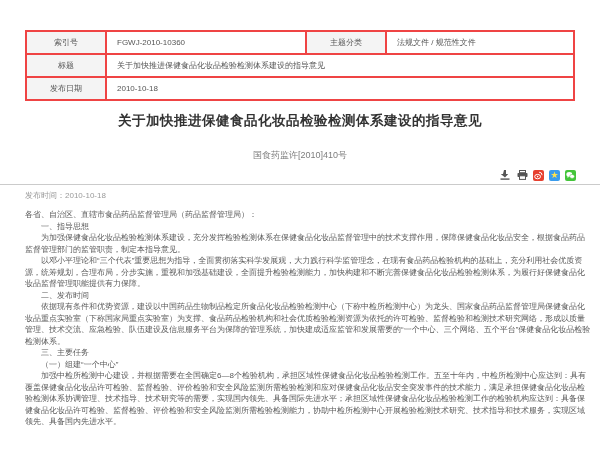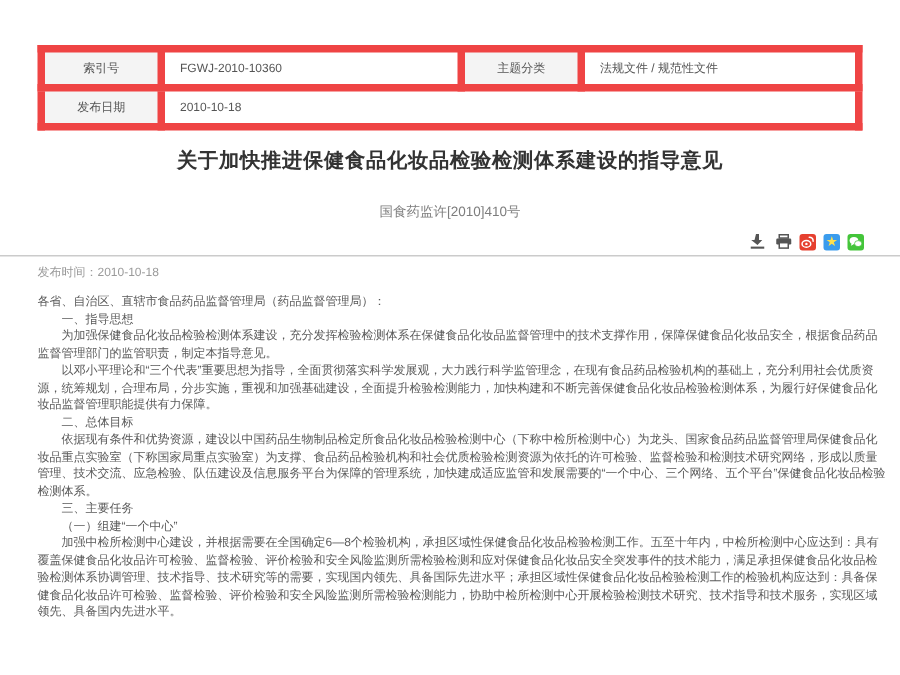--- a/index.html
+++ b/index.html
@@ -3,21 +3,21 @@
 <meta charset="utf-8">
 <style>
   * { margin:0; padding:0; box-sizing:border-box; }
   html,body { width:600px; height:450px; background:#fff; overflow:hidden; }
   body { font-family:"Liberation Sans","DejaVu Sans",sans-serif; color:#555; }
   .page { width:600px; height:450px; background:#fff; position:relative; }
 
   
   .info-table-wrap { margin:30px 25px 0 25px; }
   table.info-table { width:100%; border-collapse:collapse; font-size:8px; color:#555; }
-  table.info-table td { border:5px solid #ef4444; padding:6px 10px; line-height:9px; background:#fff; }
+  table.info-table td { border:2px solid #ef4444; padding:6px 10px; line-height:9px; background:#fff; }
   table.info-table td.lbl { background:#f4f4f4; width:80px; text-align:center; color:#555; }
 
   
   .doc-title { margin-top:11px; text-align:center; font-size:13.5px; font-weight:bold; color:#333; letter-spacing:0.5px; }
   .doc-number { margin-top:19px; text-align:center; font-size:9px; color:#7d7d7d; }
 
   
   .toolbar { margin:7px 24px 0 24px; display:flex; justify-content:flex-end; align-items:center; gap:5px; height:12px; }
   .tool-btn { width:12px; height:12px; display:flex; align-items:center; justify-content:center; cursor:pointer; }
   .share-btn { width:11px; height:11px; border-radius:2px; display:flex; align-items:center; justify-content:center; cursor:pointer; }
@@ -40,20 +40,24 @@
 <div class="page">
 
   <div class="info-table-wrap">
     <table class="info-table">
       <tbody>
           <tr>
         <td class="lbl">索引号</td>
         <td style="width:200px;">FGWJ-2010-10360</td>
         <td class="lbl">主题分类</td>
         <td>法规文件 / 规范性文件</td>
+      </tr>
+      <tr>
+        <td class="lbl">标题</td>
+        <td colspan="3">关于加快推进保健食品化妆品检验检测体系建设的指导意见</td>
       </tr>
       <tr>
         <td class="lbl">发布日期</td>
         <td colspan="3">2010-10-18</td>
       </tr>
     </tbody>
       </table>
   </div>
 
   <div class="doc-title">关于加快推进保健食品化妆品检验检测体系建设的指导意见</div>
@@ -94,20 +98,20 @@
 
   <div class="divider"></div>
 
   <div class="pub-time"><span>发布时间：</span><span>2010-10-18</span></div>
 
   <div class="article">
     <p>各省、自治区、直辖市食品药品监督管理局（药品监督管理局）：</p>
     <p class="indent">一、指导思想</p>
     <p class="indent">为加强保健食品化妆品检验检测体系建设，充分发挥检验检测体系在保健食品化妆品监督管理中的技术支撑作用，保障保健食品化妆品安全，根据食品药品监督管理部门的监管职责，制定本指导意见。</p>
     <p class="indent">以邓小平理论和“三个代表”重要思想为指导，全面贯彻落实科学发展观，大力践行科学监管理念，在现有食品药品检验机构的基础上，充分利用社会优质资源，统筹规划，合理布局，分步实施，重视和加强基础建设，全面提升检验检测能力，加快构建和不断完善保健食品化妆品检验检测体系，为履行好保健食品化妆品监督管理职能提供有力保障。</p>
-    <p class="indent">二、总体目标</p>
+    <p class="indent">二、发布时间</p>
     <p class="indent">依据现有条件和优势资源，建设以中国药品生物制品检定所食品化妆品检验检测中心（下称中检所检测中心）为龙头、国家食品药品监督管理局保健食品化妆品重点实验室（下称国家局重点实验室）为支撑、食品药品检验机构和社会优质检验检测资源为依托的许可检验、监督检验和检测技术研究网络，形成以质量管理、技术交流、应急检验、队伍建设及信息服务平台为保障的管理系统，加快建成适应监管和发展需要的“一个中心、三个网络、五个平台”保健食品化妆品检验检测体系。</p>
     <p class="indent">三、主要任务</p>
     <p class="indent">（一）组建“一个中心”</p>
     <p class="indent">加强中检所检测中心建设，并根据需要在全国确定6—8个检验机构，承担区域性保健食品化妆品检验检测工作。五至十年内，中检所检测中心应达到：具有覆盖保健食品化妆品许可检验、监督检验、评价检验和安全风险监测所需检验检测和应对保健食品化妆品安全突发事件的技术能力，满足承担保健食品化妆品检验检测体系协调管理、技术指导、技术研究等的需要，实现国内领先、具备国际先进水平；承担区域性保健食品化妆品检验检测工作的检验机构应达到：具备保健食品化妆品许可检验、监督检验、评价检验和安全风险监测所需检验检测能力，协助中检所检测中心开展检验检测技术研究、技术指导和技术服务，实现区域领先、具备国内先进水平。</p>
   </div>
 
 </div>
 
 </body></html>

